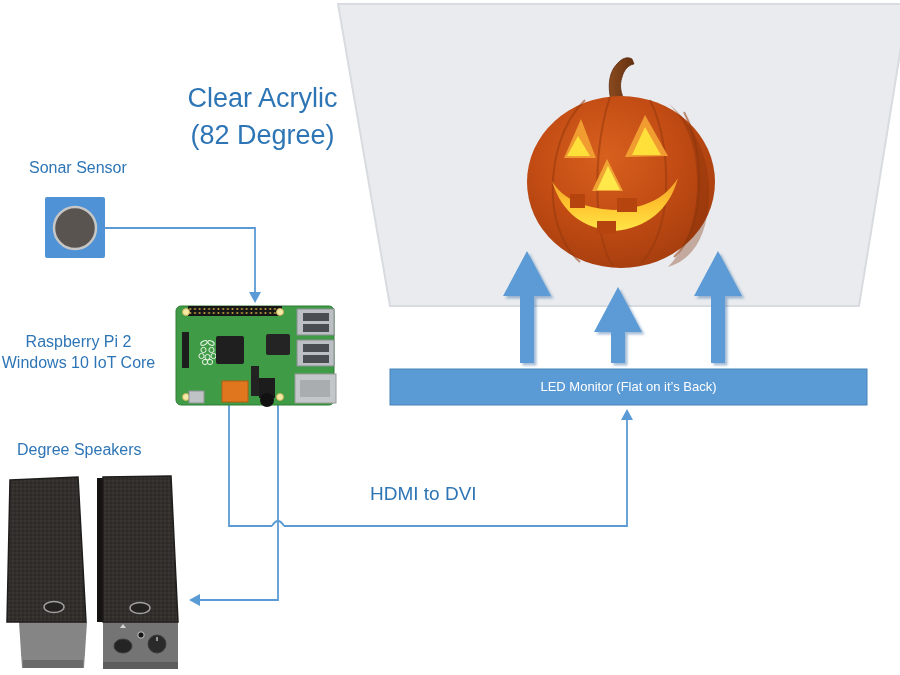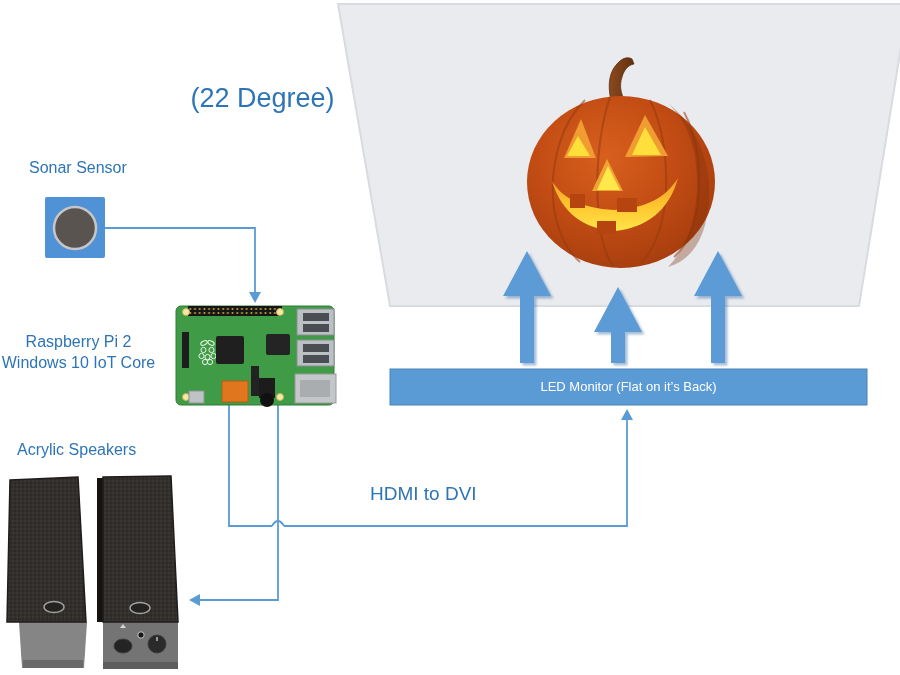--- a/index.html
+++ b/index.html
@@ -163,22 +163,23 @@
       <polygon points="120,628 126,628 123,624" fill="#d5d5d5"></polygon>
       <ellipse cx="123" cy="646" rx="9" ry="7" fill="#242424" stroke="#3d3d3d"></ellipse>
       <circle cx="141" cy="635" r="3.2" fill="#161616" stroke="#c9c9c9" stroke-width="1"></circle>
       <circle cx="157" cy="644" r="9" fill="#2a2a2a" stroke="#3d3d3d"></circle>
       <line x1="157" y1="637" x2="157" y2="641" stroke="#dddddd" stroke-width="1.2"></line>
     </g>
   </g>
 </svg>
 
 <div class="lbl title">
-  <div>(22 Degree)</div>
+  <div>Clear Acrylic</div>
+  <div>(82 Degree)</div>
 </div>
 <div class="lbl sonar-label">Sonar Sensor</div>
 <div class="lbl rpi-label">
   <div>Raspberry Pi 2</div>
   <div>Windows 10 IoT Core</div>
 </div>
-<div class="lbl speakers-label">Acrylic Speakers</div>
+<div class="lbl speakers-label">Degree Speakers</div>
 <div class="lbl hdmi-label">HDMI to DVI</div>
 <div class="bar-label">LED Monitor (Flat on it’s Back)</div>
 
 </body></html>

